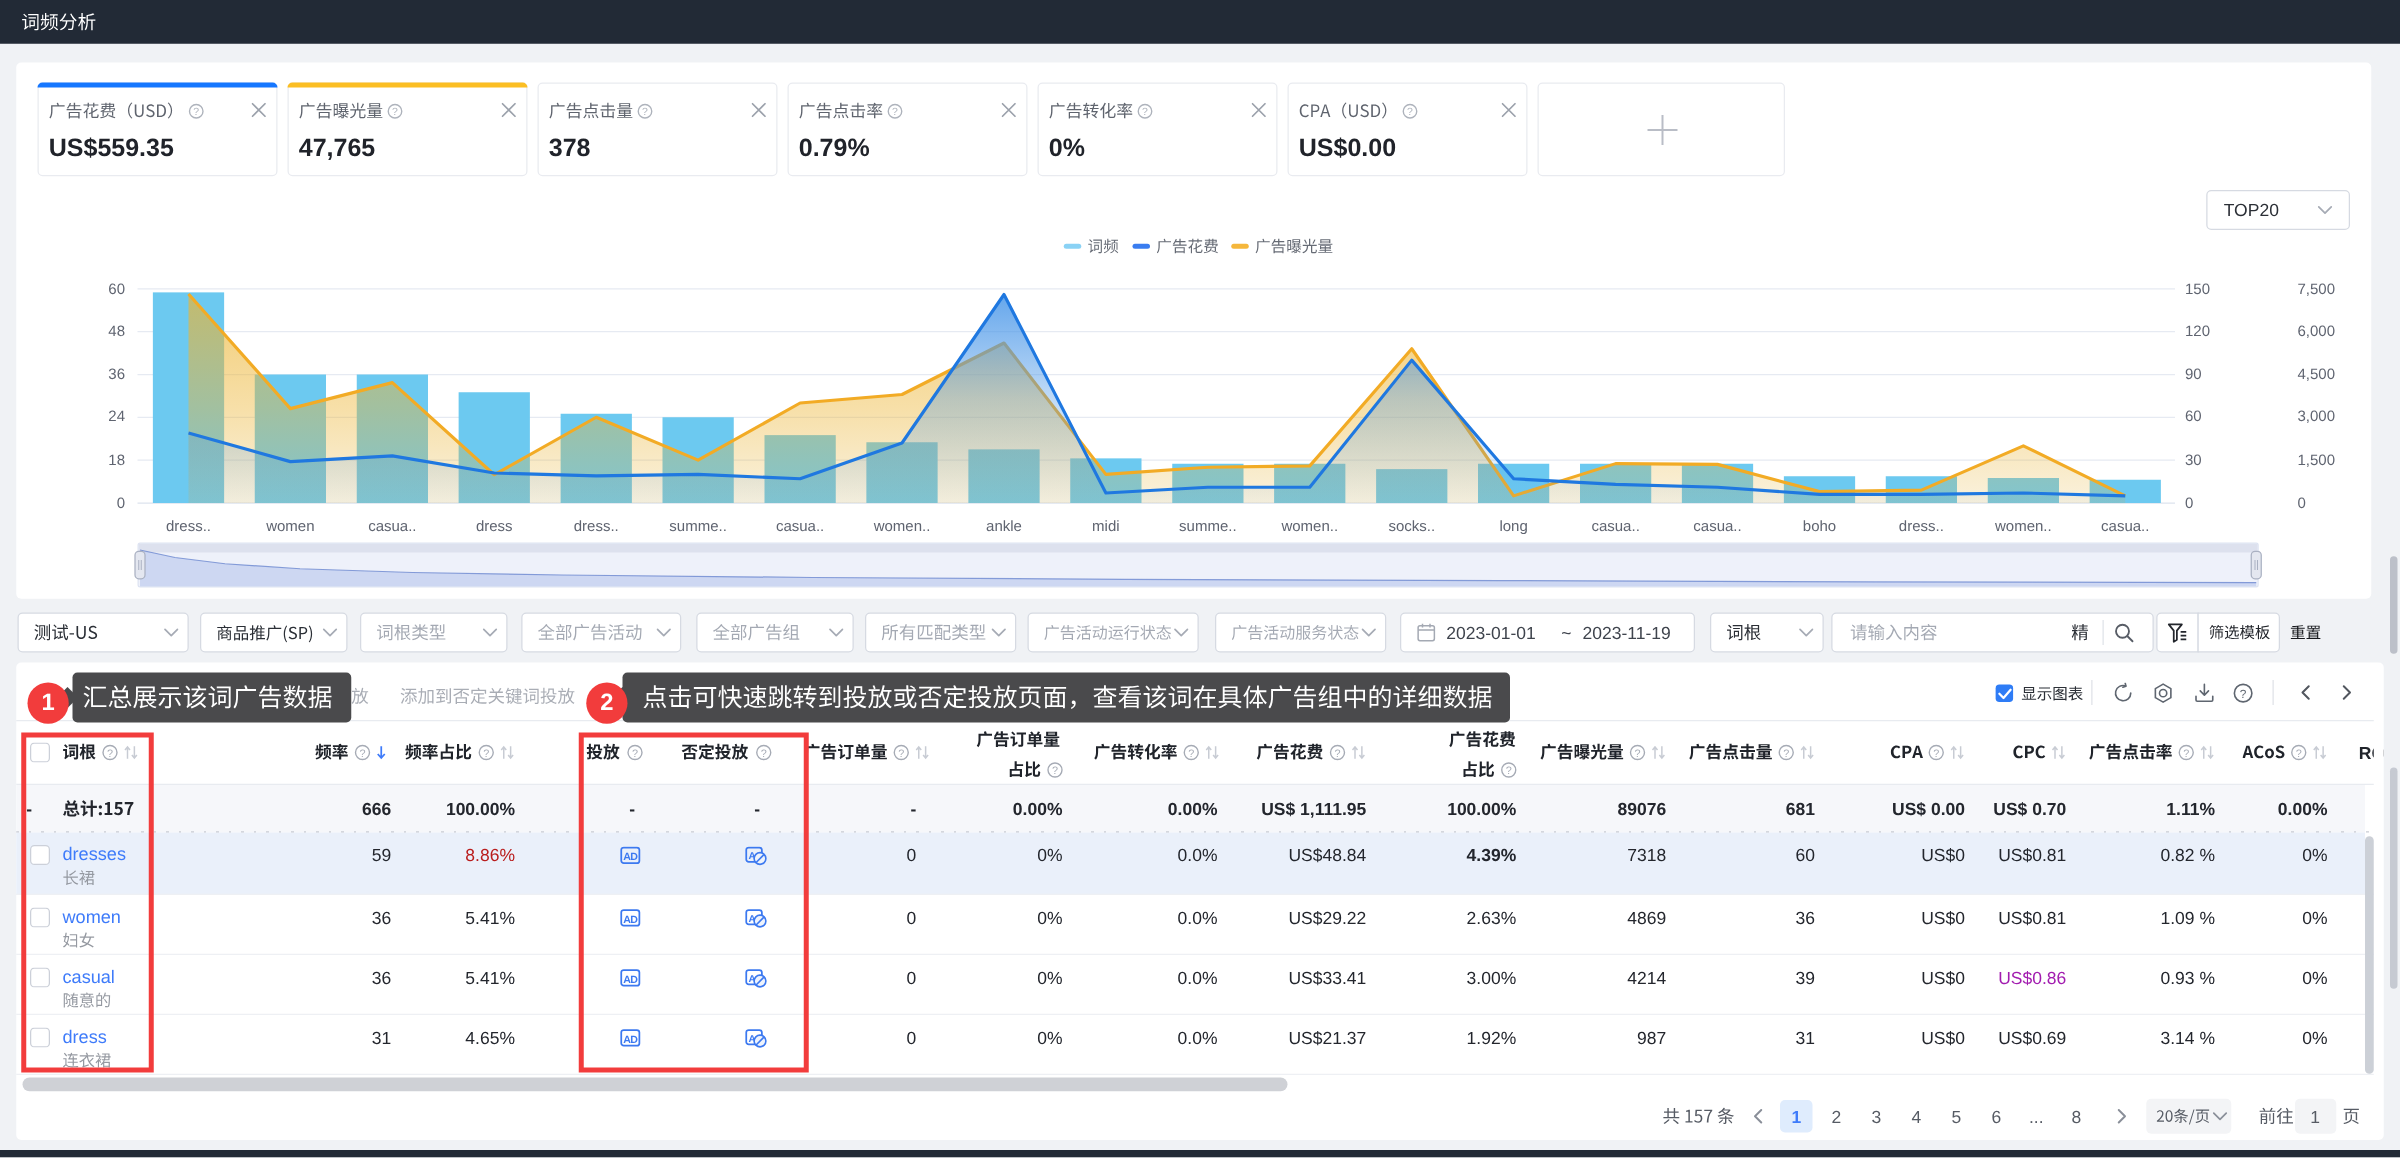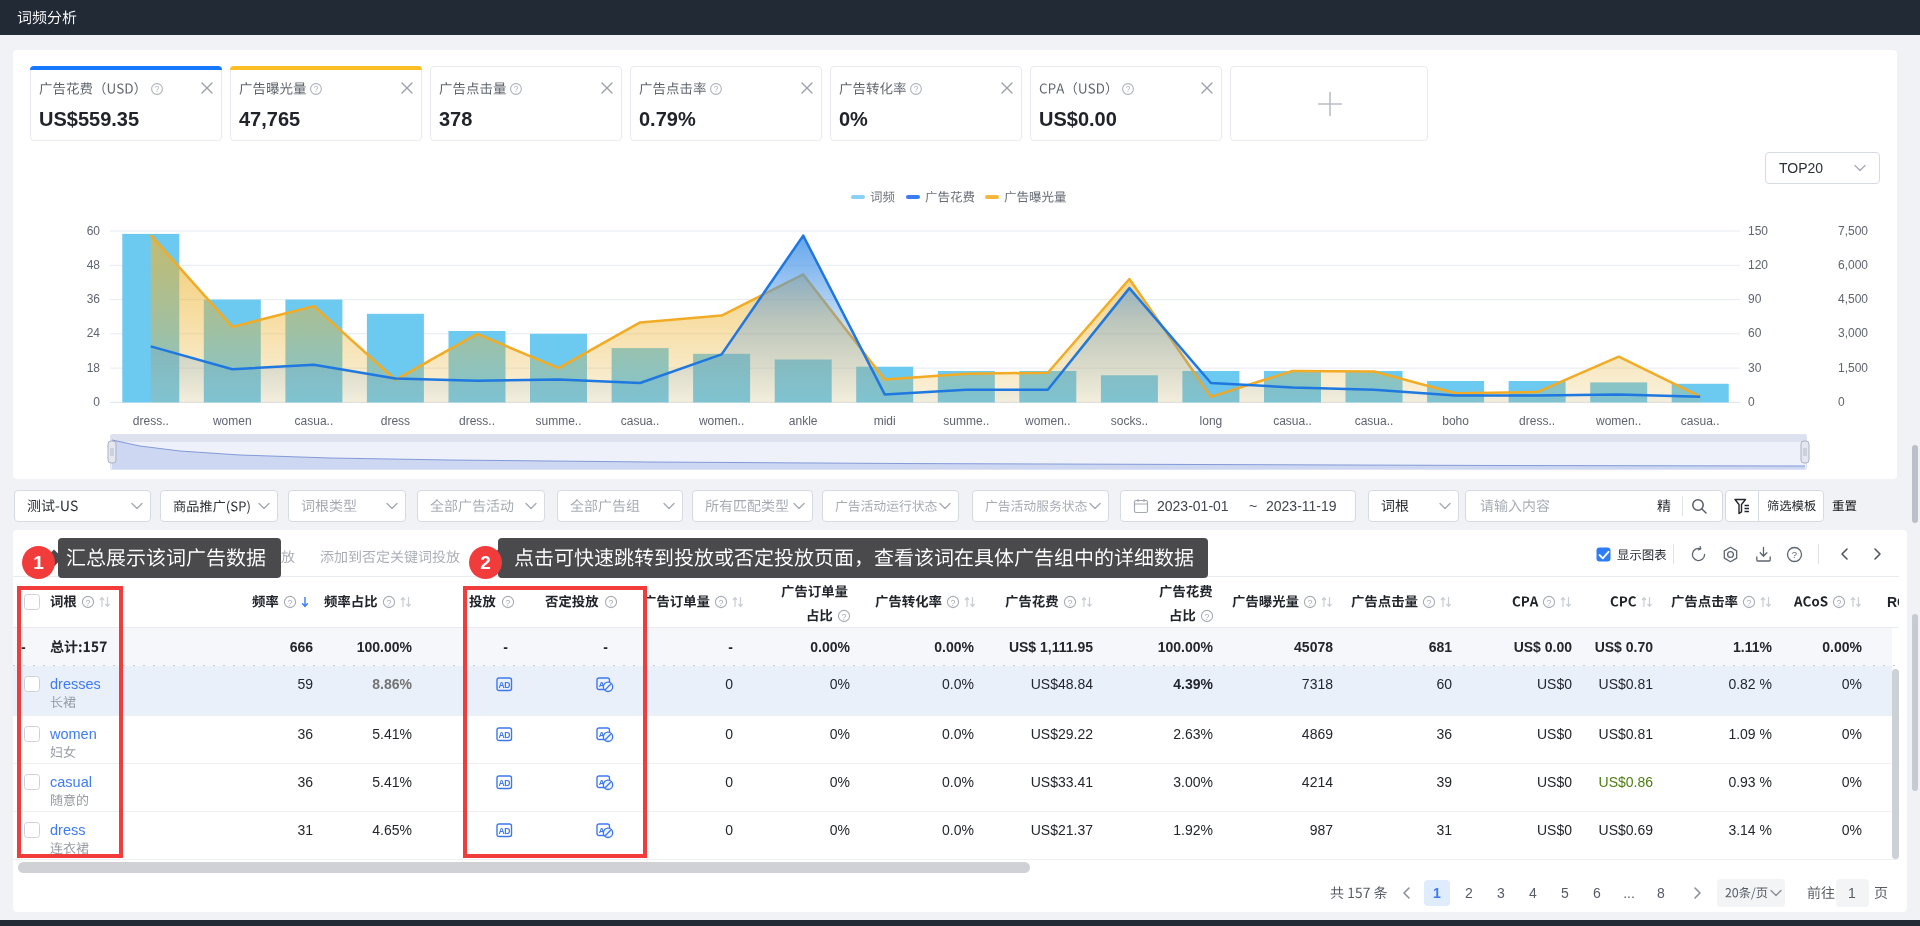--- a/index.html
+++ b/index.html
@@ -516,35 +516,35 @@
   </svg>
 <div style="position:absolute;right:1607.0px;top:638.3px;font-size:14px;font-weight:700;color:#23262d;line-height:18px;white-space:nowrap">666</div>
 <div style="position:absolute;right:1508.0px;top:638.3px;font-size:14px;font-weight:700;color:#23262d;line-height:18px;white-space:nowrap">100.00%</div>
 <div style="position:absolute;right:1412.0px;top:638.3px;font-size:14px;font-weight:700;color:#23262d;line-height:18px;white-space:nowrap">-</div>
 <div style="position:absolute;right:1312.0px;top:638.3px;font-size:14px;font-weight:700;color:#23262d;line-height:18px;white-space:nowrap">-</div>
 <div style="position:absolute;right:1187.0px;top:638.3px;font-size:14px;font-weight:700;color:#23262d;line-height:18px;white-space:nowrap">-</div>
 <div style="position:absolute;right:1070.0px;top:638.3px;font-size:14px;font-weight:700;color:#23262d;line-height:18px;white-space:nowrap">0.00%</div>
 <div style="position:absolute;right:946.0px;top:638.3px;font-size:14px;font-weight:700;color:#23262d;line-height:18px;white-space:nowrap">0.00%</div>
 <div style="position:absolute;right:827.0px;top:638.3px;font-size:14px;font-weight:700;color:#23262d;line-height:18px;white-space:nowrap">US$ 1,111.95</div>
 <div style="position:absolute;right:707.0px;top:638.3px;font-size:14px;font-weight:700;color:#23262d;line-height:18px;white-space:nowrap">100.00%</div>
-<div style="position:absolute;right:587.0px;top:638.3px;font-size:14px;font-weight:700;color:#23262d;line-height:18px;white-space:nowrap">45078</div>
+<div style="position:absolute;right:587.0px;top:638.3px;font-size:14px;font-weight:700;color:#23262d;line-height:18px;white-space:nowrap">89076</div>
 <div style="position:absolute;right:468.0px;top:638.3px;font-size:14px;font-weight:700;color:#23262d;line-height:18px;white-space:nowrap">681</div>
 <div style="position:absolute;right:348.0px;top:638.3px;font-size:14px;font-weight:700;color:#23262d;line-height:18px;white-space:nowrap">US$ 0.00</div>
 <div style="position:absolute;right:267.0px;top:638.3px;font-size:14px;font-weight:700;color:#23262d;line-height:18px;white-space:nowrap">US$ 0.70</div>
 <div style="position:absolute;right:148.0px;top:638.3px;font-size:14px;font-weight:700;color:#23262d;line-height:18px;white-space:nowrap">1.11%</div>
 <div style="position:absolute;right:58.0px;top:638.3px;font-size:14px;font-weight:700;color:#23262d;line-height:18px;white-space:nowrap">0.00%</div>
 <svg style="position:absolute;left:24px;top:676px" width="16" height="16">
     <rect x="0.5" y="0.5" width="15" height="15" rx="3" fill="#fff" stroke="#ccd0d9" stroke-width="1"></rect>
   </svg>
 <div style="position:absolute;left:50.0px;top:675.0px;font-size:14.5px;font-weight:400;color:#3e7bfa;line-height:18px;white-space:nowrap">dresses</div>
 <svg style="position:absolute;left:50.0px;top:693.7px" width="27" height="17">
     <path d="M10 2.4C8.9 3.7 7 5 5.1 5.7C5.4 5.9 5.8 6.3 6 6.5C7.7 5.6 9.7 4.3 11 2.8ZM0.7 7.2V8.1H3.2V12.3C3.2 12.8 2.9 13 2.7 13.1C2.8 13.3 3 13.7 3.1 14C3.4 13.8 3.9 13.6 7.5 12.6C7.4 12.4 7.4 12 7.4 11.7L4.2 12.5V8.1H6.3C7.3 10.8 9.2 12.8 11.9 13.7C12 13.4 12.3 13 12.6 12.7C10.1 12 8.3 10.4 7.3 8.1H12.3V7.2H4.2V2.1H3.2V7.2Z M14.7 2.5C15.1 3 15.6 3.7 15.8 4.2L16.6 3.7C16.4 3.3 15.9 2.6 15.5 2.1ZM18.7 2.8V3.6H20.7C20.7 4.1 20.7 4.5 20.6 5H18.1V5.9H20.5C20.4 6.4 20.3 6.8 20.1 7.3H18.6V8.1H19.9C19.4 9.5 18.6 10.6 17.4 11.4C17.6 11.6 18 12 18.1 12.1C18.6 11.7 19.1 11.2 19.5 10.7V14H20.4V13.4H23.9V14H24.9V9.4H20.3C20.5 9 20.7 8.6 20.8 8.1H24.6V5.9H25.5V5H24.6V2.8ZM20.4 12.6V10.3H23.9V12.6ZM23.7 5.9V7.3H21.1C21.2 6.8 21.3 6.4 21.4 5.9ZM23.7 5H21.5C21.6 4.5 21.6 4.1 21.6 3.6H23.7ZM17.6 6.8C17.4 7.2 17 7.7 16.7 8.1L16.3 7.7C16.9 6.7 17.4 5.7 17.7 4.7L17.2 4.3L17 4.4H13.7V5.3H16.6C15.9 7.1 14.6 8.8 13.4 9.8C13.6 10 13.8 10.4 13.9 10.7C14.4 10.3 14.8 9.8 15.3 9.2V14H16.2V8.7C16.6 9.3 17.2 10 17.4 10.4L18 9.8L17.1 8.6C17.5 8.2 17.9 7.7 18.2 7.2Z" fill="#9599a1"></path>
   </svg>
 <div style="position:absolute;right:1607.0px;top:675.3px;font-size:14px;font-weight:400;color:#23262d;line-height:18px;white-space:nowrap">59</div>
-<div style="position:absolute;right:1508.0px;top:675.3px;font-size:14px;font-weight:700;color:#737373;line-height:18px;white-space:nowrap">8.86%</div>
+<div style="position:absolute;right:1508.0px;top:675.3px;font-size:14px;font-weight:400;color:#b91c1c;line-height:18px;white-space:nowrap">8.86%</div>
 <svg style="position:absolute;left:496.0px;top:677.0px" width="17" height="15">
     <rect x="1" y="1" width="14.5" height="12.5" rx="2" fill="none" stroke="#3c79f0" stroke-width="1.4"></rect>
     <text x="8.2" y="11" text-anchor="middle" font-family="Liberation Sans" font-size="8.5" font-weight="700" fill="#3c79f0" letter-spacing="-0.5">AD</text>
   </svg>
 <svg style="position:absolute;left:596.0px;top:677.0px" width="18" height="16">
     <rect x="1" y="1" width="12.5" height="11.5" rx="2" fill="none" stroke="#3c79f0" stroke-width="1.4"></rect>
     <text x="5.6" y="10.4" text-anchor="middle" font-family="Liberation Sans" font-size="8" font-weight="700" fill="#3c79f0">A</text>
     <circle cx="12" cy="9.8" r="4.7" fill="#eef3fc" stroke="#3c79f0" stroke-width="1.3"></circle>
     <path d="M8.9 13 L15.1 6.7" stroke="#3c79f0" stroke-width="1.3"></path>
   </svg>
@@ -609,21 +609,21 @@
     <path d="M8.9 13 L15.1 6.7" stroke="#3c79f0" stroke-width="1.3"></path>
   </svg>
 <div style="position:absolute;right:1187.0px;top:773.3px;font-size:14px;font-weight:400;color:#23262d;line-height:18px;white-space:nowrap">0</div>
 <div style="position:absolute;right:1070.0px;top:773.3px;font-size:14px;font-weight:400;color:#23262d;line-height:18px;white-space:nowrap">0%</div>
 <div style="position:absolute;right:946.0px;top:773.3px;font-size:14px;font-weight:400;color:#23262d;line-height:18px;white-space:nowrap">0.0%</div>
 <div style="position:absolute;right:827.0px;top:773.3px;font-size:14px;font-weight:400;color:#23262d;line-height:18px;white-space:nowrap">US$33.41</div>
 <div style="position:absolute;right:707.0px;top:773.3px;font-size:14px;font-weight:400;color:#23262d;line-height:18px;white-space:nowrap">3.00%</div>
 <div style="position:absolute;right:587.0px;top:773.3px;font-size:14px;font-weight:400;color:#23262d;line-height:18px;white-space:nowrap">4214</div>
 <div style="position:absolute;right:468.0px;top:773.3px;font-size:14px;font-weight:400;color:#23262d;line-height:18px;white-space:nowrap">39</div>
 <div style="position:absolute;right:348.0px;top:773.3px;font-size:14px;font-weight:400;color:#23262d;line-height:18px;white-space:nowrap">US$0</div>
-<div style="position:absolute;right:267.0px;top:773.3px;font-size:14px;font-weight:400;color:#4d7c0f;line-height:18px;white-space:nowrap">US$0.86</div>
+<div style="position:absolute;right:267.0px;top:773.3px;font-size:14px;font-weight:400;color:#a21caf;line-height:18px;white-space:nowrap">US$0.86</div>
 <div style="position:absolute;right:148.0px;top:773.3px;font-size:14px;font-weight:400;color:#23262d;line-height:18px;white-space:nowrap">0.93 %</div>
 <div style="position:absolute;right:58.0px;top:773.3px;font-size:14px;font-weight:400;color:#23262d;line-height:18px;white-space:nowrap">0%</div>
 <svg style="position:absolute;left:24px;top:822px" width="16" height="16">
     <rect x="0.5" y="0.5" width="15" height="15" rx="3" fill="#fff" stroke="#ccd0d9" stroke-width="1"></rect>
   </svg>
 <div style="position:absolute;left:50.0px;top:821.0px;font-size:14.5px;font-weight:400;color:#3e7bfa;line-height:18px;white-space:nowrap">dress</div>
 <svg style="position:absolute;left:50.0px;top:839.7px" width="40" height="17">
     <path d="M1.1 2.7C1.7 3.4 2.5 4.4 2.9 5.1L3.7 4.5C3.3 3.9 2.5 2.9 1.8 2.2ZM3.2 6.5H0.6V7.4H2.3V11.5C1.7 11.7 1.1 12.3 0.4 13.1L1.1 14.1C1.7 13.2 2.3 12.3 2.7 12.3C3 12.3 3.4 12.8 4 13.2C4.9 13.8 6 13.9 7.7 13.9C9 13.9 11.4 13.8 12.3 13.8C12.4 13.5 12.5 12.9 12.7 12.7C11.3 12.8 9.4 12.9 7.7 12.9C6.2 12.9 5.1 12.8 4.2 12.3C3.8 12 3.5 11.7 3.2 11.6ZM4.9 7.7C5 7.6 5.5 7.5 6.1 7.5H8.1V9.3H4.1V10.2H8.1V12.6H9.1V10.2H12.2V9.3H9.1V7.5H11.6L11.6 6.6H9.1V5H8.1V6.6H6C6.3 5.9 6.7 5.1 7.1 4.3H12V3.4H7.4L7.8 2.4L6.8 2.1C6.7 2.5 6.5 3 6.4 3.4H4.2V4.3H6C5.7 5 5.4 5.7 5.3 5.9C5 6.4 4.8 6.7 4.6 6.7C4.7 7 4.8 7.5 4.9 7.7Z M18.6 2.3C18.9 2.9 19.3 3.7 19.4 4.2H13.8V5.1H18.6C17.4 6.7 15.5 8.2 13.4 9.1C13.6 9.3 13.9 9.7 14 9.9C14.8 9.5 15.6 9.1 16.4 8.5V12.1C16.4 12.7 15.9 13.1 15.7 13.2C15.8 13.4 16.1 13.8 16.2 14C16.5 13.8 17 13.6 21.1 12.3C21.1 12.1 20.9 11.7 20.9 11.4L17.4 12.5V7.8C18.2 7.1 18.9 6.3 19.5 5.5C20.2 9.1 21.5 11.6 24.9 13.7C25 13.4 25.3 13.1 25.6 12.9C23.9 11.9 22.8 10.8 22 9.6C22.9 8.8 24.1 7.8 24.9 6.8L24.1 6.2C23.4 7 22.4 8 21.5 8.8C21 7.7 20.6 6.5 20.4 5.1H25.2V4.2H19.6L20.4 3.9C20.3 3.4 19.9 2.6 19.6 2Z M27.7 2.5C28.1 3 28.6 3.7 28.8 4.2L29.6 3.7C29.4 3.3 28.9 2.6 28.5 2.1ZM31.7 2.8V3.6H33.7C33.7 4.1 33.7 4.5 33.6 5H31.1V5.9H33.5C33.4 6.4 33.3 6.8 33.1 7.3H31.6V8.1H32.9C32.4 9.5 31.6 10.6 30.4 11.4C30.6 11.6 31 12 31.1 12.1C31.6 11.7 32.1 11.2 32.5 10.7V14H33.4V13.4H36.9V14H37.9V9.4H33.3C33.5 9 33.7 8.6 33.8 8.1H37.6V5.9H38.5V5H37.6V2.8ZM33.4 12.6V10.3H36.9V12.6ZM36.7 5.9V7.3H34.1C34.2 6.8 34.3 6.4 34.4 5.9ZM36.7 5H34.5C34.6 4.5 34.6 4.1 34.6 3.6H36.7ZM30.6 6.8C30.4 7.2 30 7.7 29.7 8.1L29.3 7.7C29.9 6.7 30.4 5.7 30.7 4.7L30.2 4.3L30 4.4H26.7V5.3H29.6C28.9 7.1 27.6 8.8 26.4 9.8C26.6 10 26.8 10.4 26.9 10.7C27.4 10.3 27.8 9.8 28.3 9.2V14H29.2V8.7C29.6 9.3 30.2 10 30.4 10.4L31 9.8L30.1 8.6C30.5 8.2 30.9 7.7 31.2 7.2Z" fill="#9599a1"></path>
   </svg>
 <div style="position:absolute;right:1607.0px;top:821.3px;font-size:14px;font-weight:400;color:#23262d;line-height:18px;white-space:nowrap">31</div>

